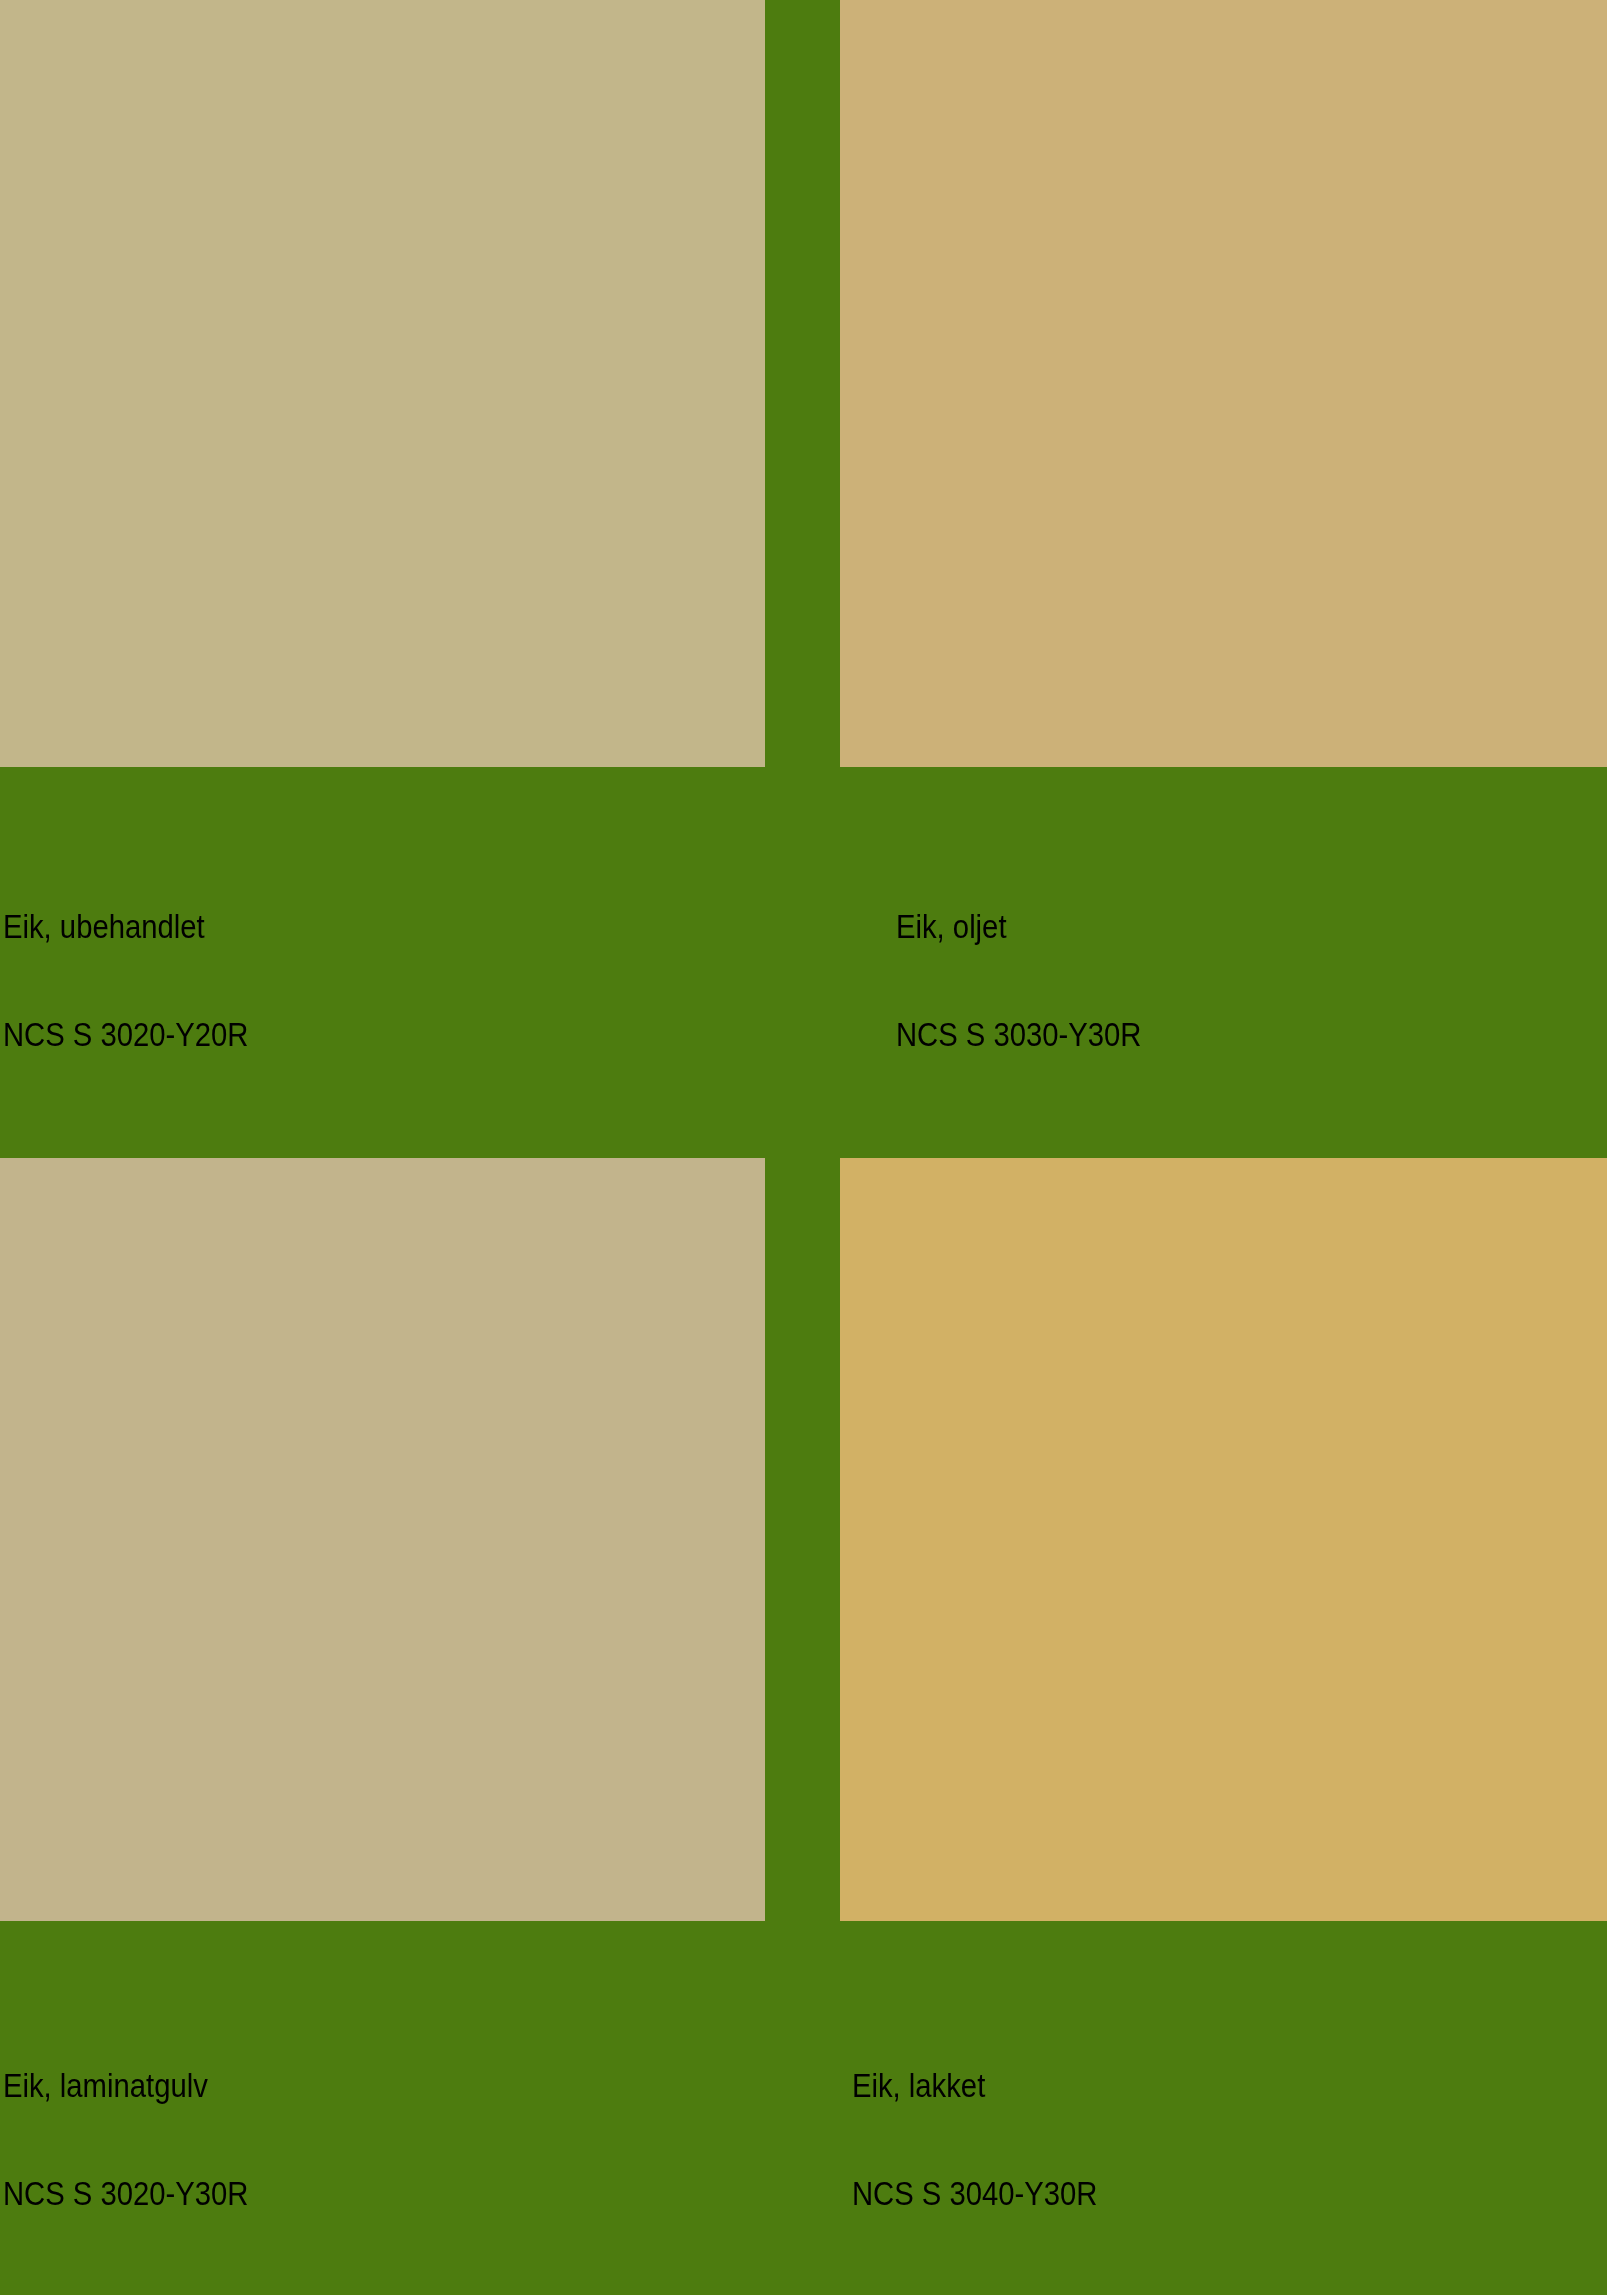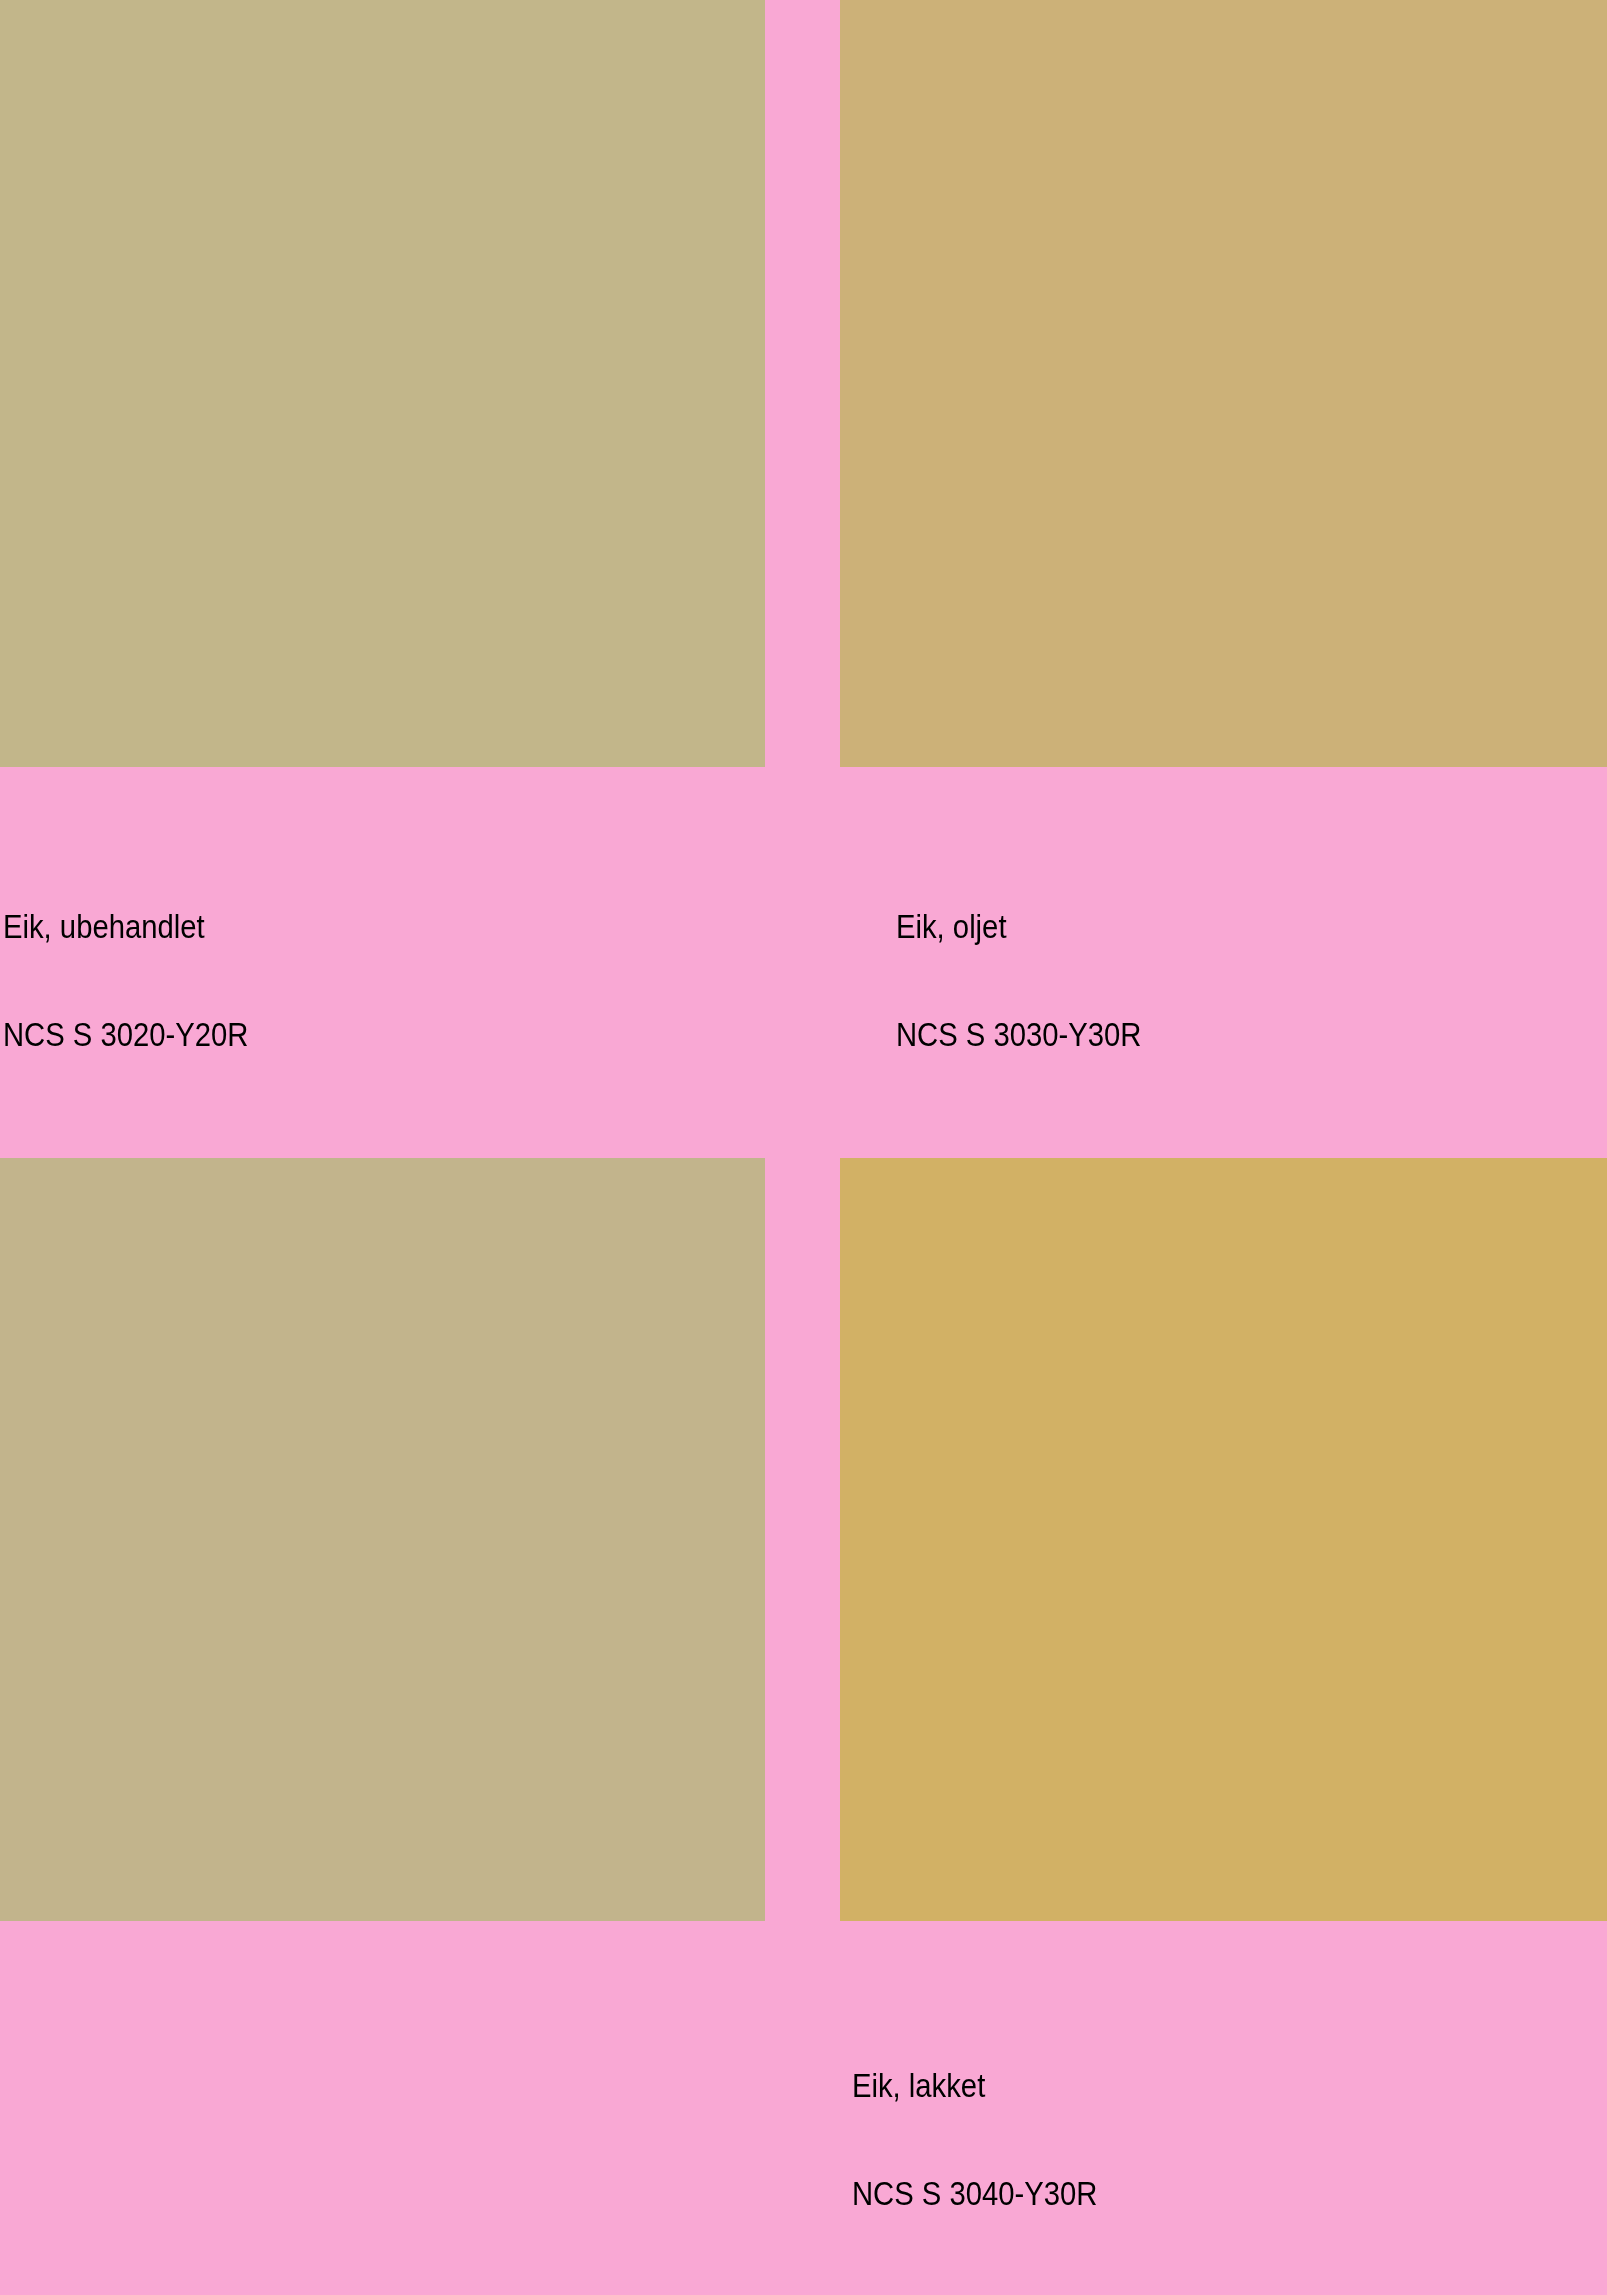--- a/index.html
+++ b/index.html
@@ -47,38 +47,42 @@
   }
 
   .cap-tl { left: 2.6px;    top: 836px; }
   .cap-tr { left: 896px; top: 836px; }
   .cap-bl { left: 2.6px;    top: 1995px; }
   .cap-br { left: 852px; top: 1995px; }
 </style>
 </head>
 <body>
 
-<div class="page" style="width: 1607px; height: 2295px; background: #f9a8d4;">
+<div class="page" style="width: 1607px; height: 2295px; background: #4d7c0f;">
 
   <div class="swatch swatch-tl" style="background-color: rgb(194, 182, 138);"></div>
 
   <div class="caption cap-tl">
     <span class="cap-line">Eik, ubehandlet</span>
     <span class="cap-line">NCS S 3020-Y20R</span>
   </div>
 
   <div class="swatch swatch-tr" style="background-color: rgb(204, 177, 120);"></div>
 
   <div class="caption cap-tr">
     <span class="cap-line">Eik, oljet</span>
     <span class="cap-line">NCS S 3030-Y30R</span>
   </div>
 
   <div class="swatch swatch-bl" style="background-color: rgb(194, 180, 140);"></div>
 
+  <div class="caption cap-bl">
+    <span class="cap-line">Eik, laminatgulv</span>
+    <span class="cap-line">NCS S 3020-Y30R</span>
+  </div>
 
   <div class="swatch swatch-br" style="background-color: rgb(210, 177, 101);"></div>
 
   <div class="caption cap-br">
     <span class="cap-line">Eik, lakket</span>
     <span class="cap-line">NCS S 3040-Y30R</span>
   </div>
 
 </div>
 

